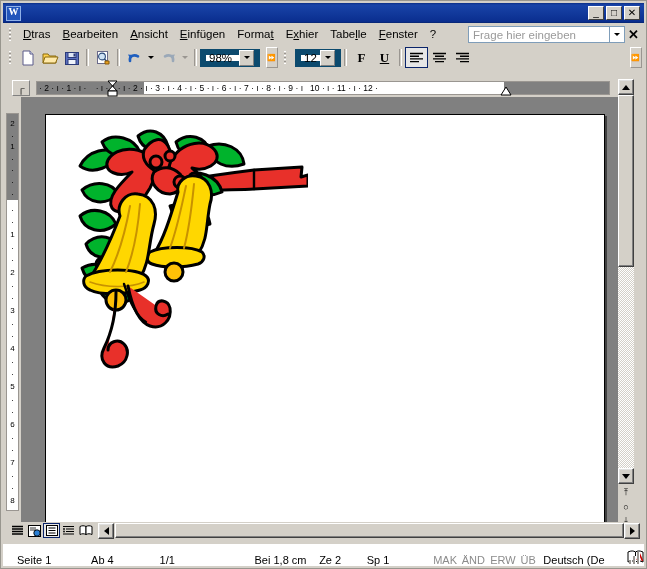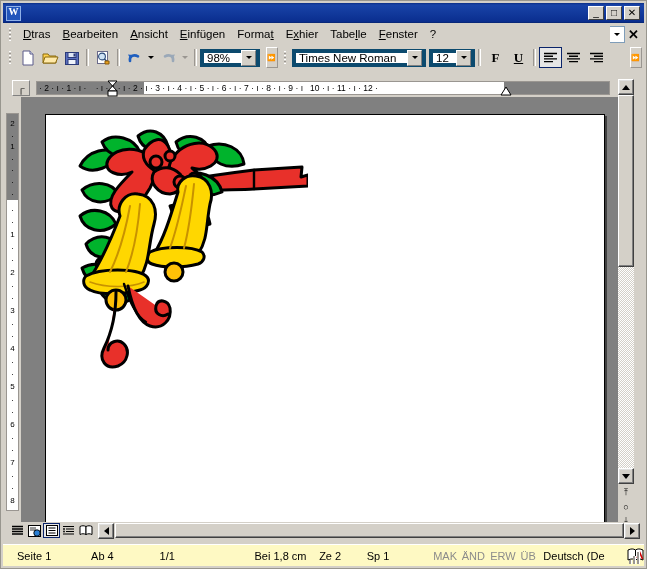--- a/index.html
+++ b/index.html
@@ -85,21 +85,21 @@
     position:absolute;left:2px;top:44px;width:641px;height:25px;
     background:#d4d0c8;display:flex;align-items:center;
   }
   .tsep{width:1px;height:17px;margin:0 3px;
     border-left:1px solid #9a9691;border-right:1px solid #ffffff;}
   .tbtn2{
     width:22px;height:21px;display:flex;align-items:center;justify-content:center;
     position:relative;
   }
   .combo{
-    height:18px;background:#ffffff;border:4px solid #0c4a6e;box-sizing:border-box;
+    height:18px;background:#ffffff;border:6px solid #0c4a6e;box-sizing:border-box;
     display:flex;align-items:center;font-size:11.5px;color:#000;text-align:right;
   }
   .combo .val{padding-left:3px;white-space:nowrap;overflow:hidden;}
   .combo .cbtn{
     margin-left:auto;width:15px;height:16px;background:#d4d0c8;flex:none;
     border:1px solid #ffffff;border-right-color:#808080;border-bottom-color:#808080;
     box-sizing:border-box;display:flex;align-items:center;justify-content:center;
   }
   .combo .cbtn i{
     border-left:3px solid transparent;border-right:3px solid transparent;
@@ -203,22 +203,22 @@
   .viewbtn.sel{border:1px solid #0a246a;background:#e6e6e6;}
   .htrack{
     height:15px;background:#d4d0c8;box-sizing:border-box;
     border:1px solid #ffffff;border-right-color:#404040;border-bottom-color:#404040;
     box-shadow:inset -1px -1px 0 #808080;
   }
 
   
   .statusbar{
     position:absolute;left:2px;top:543px;width:641px;height:22px;
-    background:#fef9c3;border-top:1px solid #ffffff;box-sizing:border-box;
-    display:flex;align-items:center;font-size:11px;color:#000;
+    background:#ffffff;border-top:1px solid #ffffff;box-sizing:border-box;
+    display:flex;align-items:flex-end;font-size:11px;color:#000;
   }
   .statusbar .cell{white-space:nowrap;}
   .statusbar .dim{color:#8b8b8b;}
   .grip{
     position:absolute;right:2px;bottom:1px;width:14px;height:14px;
   }
   .grip i{position:absolute;display:block;background:#ffffff;}
   .grip b{position:absolute;display:block;background:#9a9691;}
 </style>
 </head>
@@ -247,20 +247,23 @@
     <div class="menuitem"><u>B</u><span>earbeiten</span></div>
     <div class="menuitem"><u>A</u><span>nsicht</span></div>
     <div class="menuitem"><u>E</u><span>infügen</span></div>
     <div class="menuitem"><span>Forma</span><u>t</u></div>
     <div class="menuitem"><span>E</span><u>x</u><span>hier</span></div>
     <div class="menuitem"><span>Tabe</span><u>l</u><span>le</span></div>
     <div class="menuitem"><u>F</u><span>enster</span></div>
     <div class="menuitem"><span>?</span></div>
 
     <div class="askbox">
+      <div class="askinput">
+        <span class="ph">Frage hier eingeben</span>
+      </div>
       <div class="askarrow">
           <i></i>
         </div>
       <div class="askclose">✕</div>
     </div>
   </div>
 
   <div class="toolbar">
 
     <div class="gripdots"></div>
@@ -329,26 +332,20 @@
           <i></i>
         </span>
     </div>
 
     <div class="ovflow" style="margin-left:6px">
       <span>⏩</span>
     </div>
 
     <div class="gripdots"></div>
 
-    <div class="combo" style="width:134px">
-      <span class="val">Times New Roman</span>
-      <span class="cbtn">
-          <i></i>
-        </span>
-    </div>
 
     <div class="combo" style="width:46px;margin-left:3px">
       <span class="val">12</span>
       <span class="cbtn">
           <i></i>
         </span>
     </div>
 
     <div class="tsep"></div>
 

